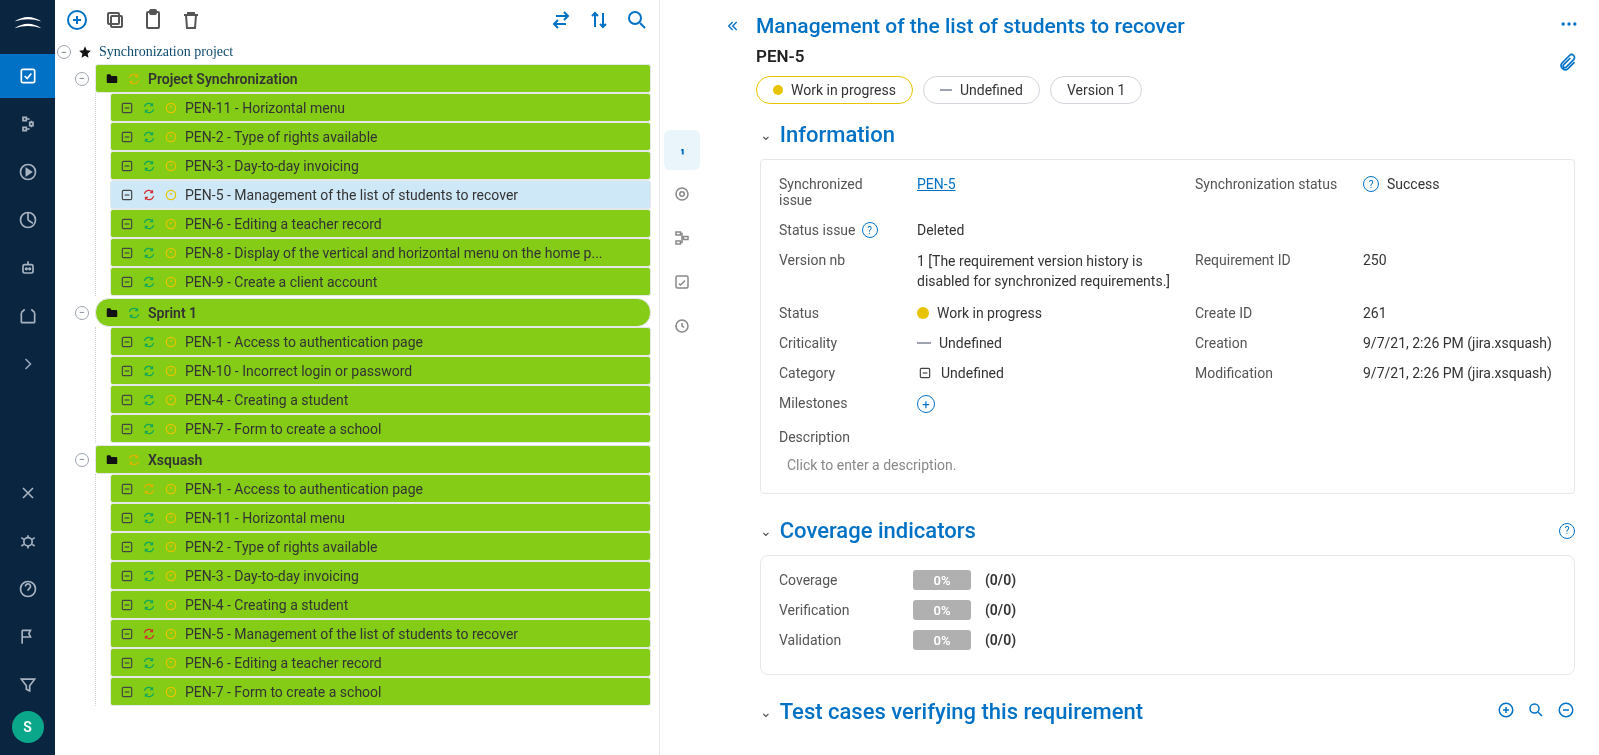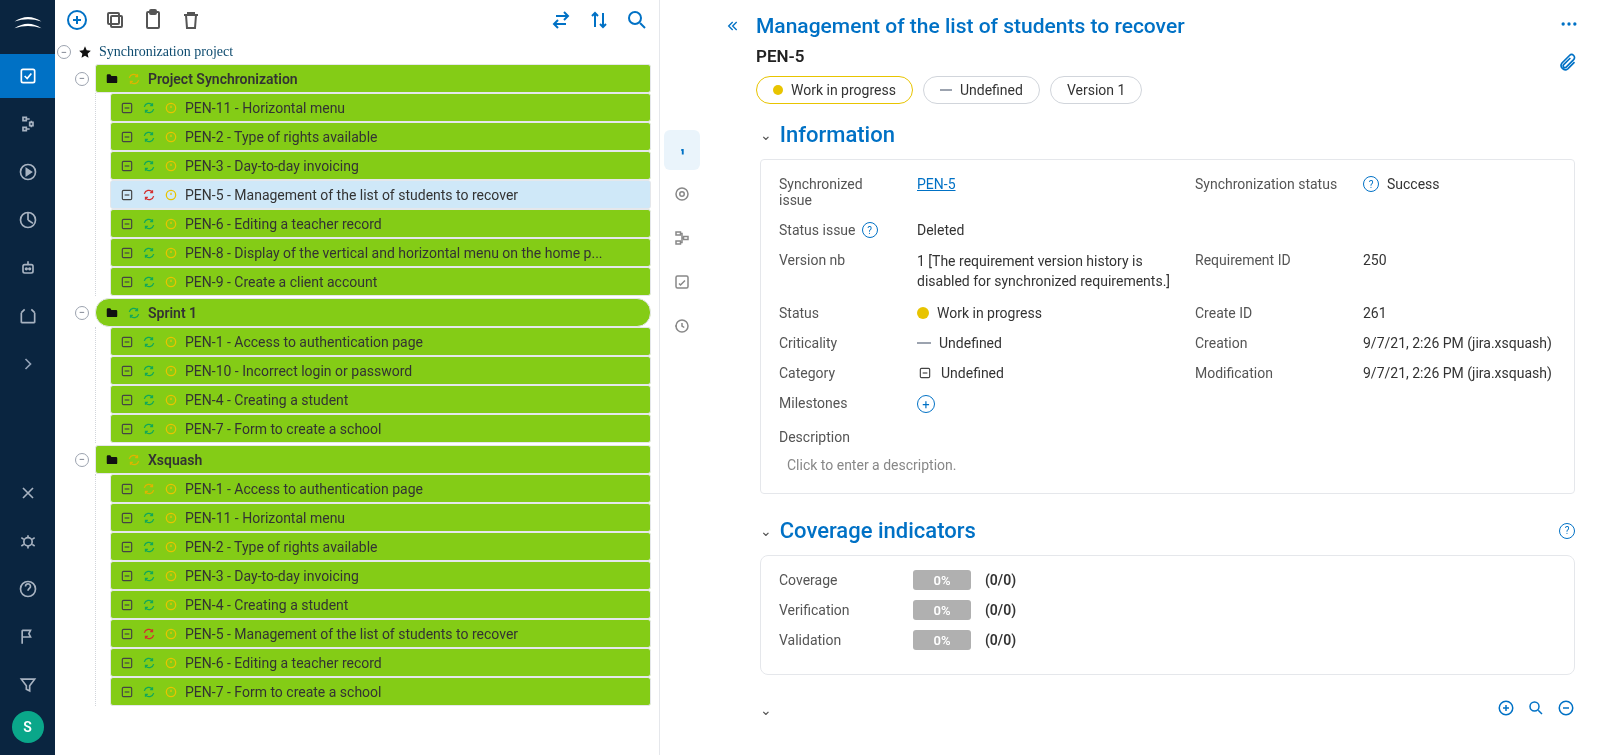--- a/index.html
+++ b/index.html
@@ -874,20 +874,21 @@
               <div class="cov-label">Validation</div>
               <div class="cov-bar">0%</div>
               <div class="cov-ratio">(0/0)</div>
             </div>
           </div>
       </div>
 
       <div class="section">
         <div class="section-head">
           <span class="chev">⌄</span>
+          <span class="section-title">Test cases verifying this requirement</span>
           <div class="right">
             <span class="act"><svg width="18" height="18" viewBox="0 0 24 24" fill="none" stroke="currentColor" stroke-width="2">
                   <circle cx="12" cy="12" r="9"></circle>
                   <path d="M12 8v8M8 12h8"></path>
                 </svg></span>
             <span class="act"><svg width="18" height="18" viewBox="0 0 24 24" fill="none" stroke="currentColor" stroke-width="2">
                   <circle cx="10" cy="10" r="6"></circle>
                   <path d="M15 15l5 5"></path>
                 </svg></span>
             <span class="act"><svg width="18" height="18" viewBox="0 0 24 24" fill="none" stroke="currentColor" stroke-width="2">

